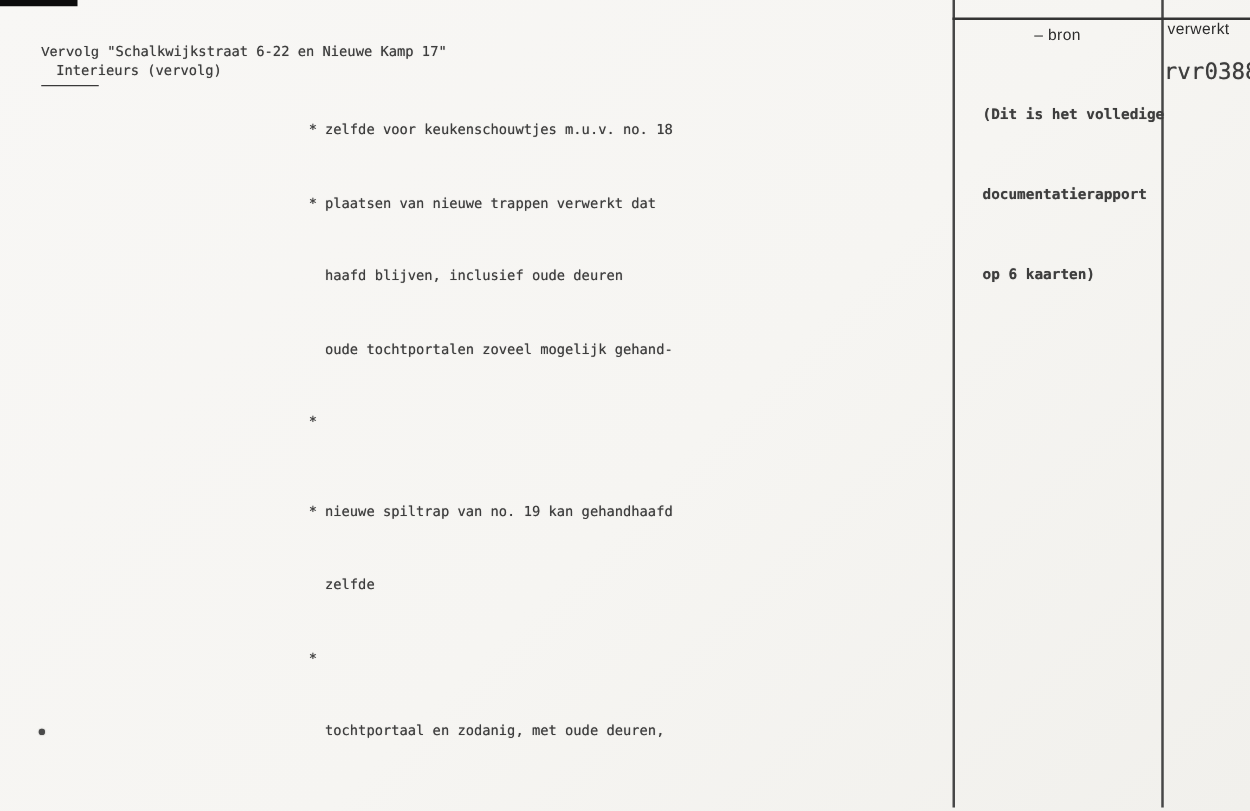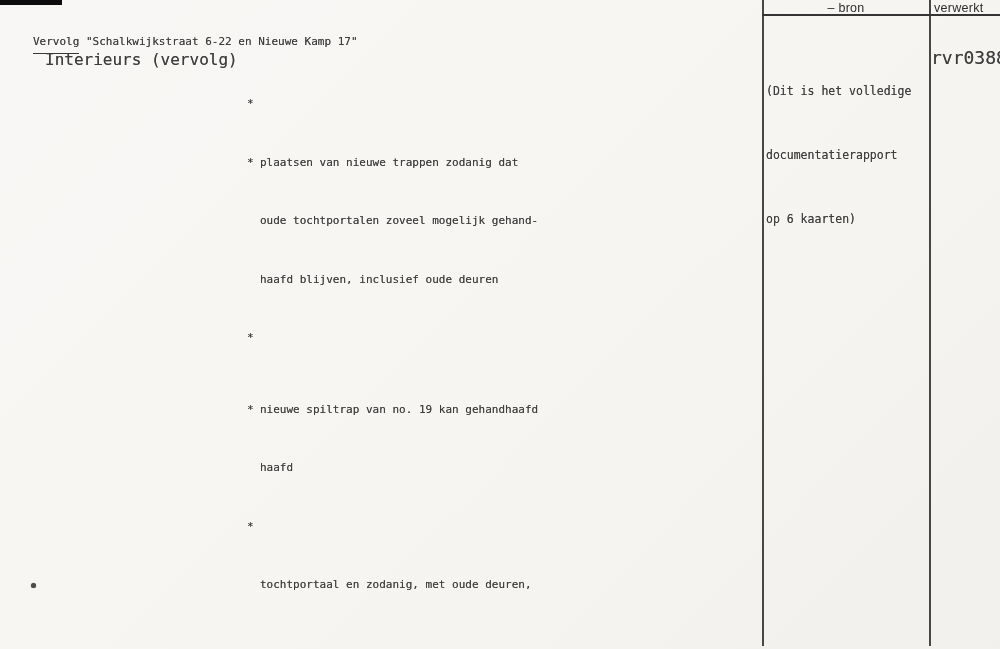--- a/index.html
+++ b/index.html
@@ -30,26 +30,27 @@
     background: #0c0c0c;
   }
   .doc-header {
     position: absolute;
     left: 33px; top: 6px;
     font-size: 11px;
     line-height: 14.5px;
   }
   .doc-header .underlined {
     border-bottom: 1.5px solid #3a3a3a;
-    padding-bottom: 5px;
+    padding-bottom: 19px;
+    font-family: Liberation Mono, monospace;
   }
   .section-label {
     position: absolute;
     left: 45px; top: 50px;
-    font-size: 16px;
+    font-size: 11px;
   }
   .notes-list {
     position: absolute;
     left: 247px; top: 45px;
     font-size: 11px;
   }
   .note-line {
     height: 19.5px;
     display: flex;
     align-items: flex-start;
@@ -80,27 +81,29 @@
     top: 1px;
     font-family: "Liberation Sans", sans-serif;
     font-size: 12.5px;
     color: #2c2c2c;
     letter-spacing: 0.3px;
   }
   .bron-header {
     left: 764px;
     width: 164px;
     text-align: center;
-  }
-  .verwerkt-header { left: 934px; }
+    margin-top: 20px;
+  }
+  .verwerkt-header { left: 934px; margin-top: 15px; }
   .bron-note {
     position: absolute;
-    left: 766px; top: 19px;
+    left: 786px; top: 19px;
     font-size: 11.5px;
     line-height: 16px;
+    font-weight: bold;
   }
   .verwerkt-value {
     position: absolute;
     left: 931px; top: 47px;
     font-size: 18px;
   }
   .ink-dot {
     position: absolute;
     left: 31px; top: 583px;
     width: 5px; height: 5px;
@@ -120,50 +123,51 @@
     <div><span class="underlined">Vervolg</span><span> "Schalkwijkstraat 6-22 en Nieuwe Kamp 17"</span></div>
   </div>
 
   <div class="section-label tw">Interieurs (vervolg)</div>
 
   <div class="notes-list tw">
     
   
       <div class="note-line">
         <span class="bullet">*</span>
-      </div>
-    
-      <div class="note-line">
-        <span class="bullet">*</span>
-        <span class="text">plaatsen van nieuwe trappen zodanig dat</span>
+        <span class="text">zelfde voor keukenschouwtjes m.u.v. no. 18</span>
+      </div>
+    
+      <div class="note-line">
+        <span class="bullet">*</span>
+        <span class="text">plaatsen van nieuwe trappen verwerkt dat</span>
+      </div>
+    
+      <div class="note-line">
+        <span class="bullet"></span>
+        <span class="text">haafd blijven, inclusief oude deuren</span>
       </div>
     
       <div class="note-line">
         <span class="bullet"></span>
         <span class="text">oude tochtportalen zoveel mogelijk gehand-</span>
       </div>
     
       <div class="note-line">
-        <span class="bullet"></span>
-        <span class="text">haafd blijven, inclusief oude deuren</span>
-      </div>
-    
-      <div class="note-line">
         <span class="bullet">*</span>
       </div>
     
     
       <div class="note-line">
         <span class="bullet">*</span>
         <span class="text">nieuwe spiltrap van no. 19 kan gehandhaafd</span>
       </div>
     
       <div class="note-line">
         <span class="bullet"></span>
-        <span class="text">haafd</span>
+        <span class="text">zelfde</span>
       </div>
     
       <div class="note-line">
         <span class="bullet">*</span>
       </div>
     
       <div class="note-line">
         <span class="bullet"></span>
         <span class="text">tochtportaal en zodanig, met oude deuren,</span>
       </div>

